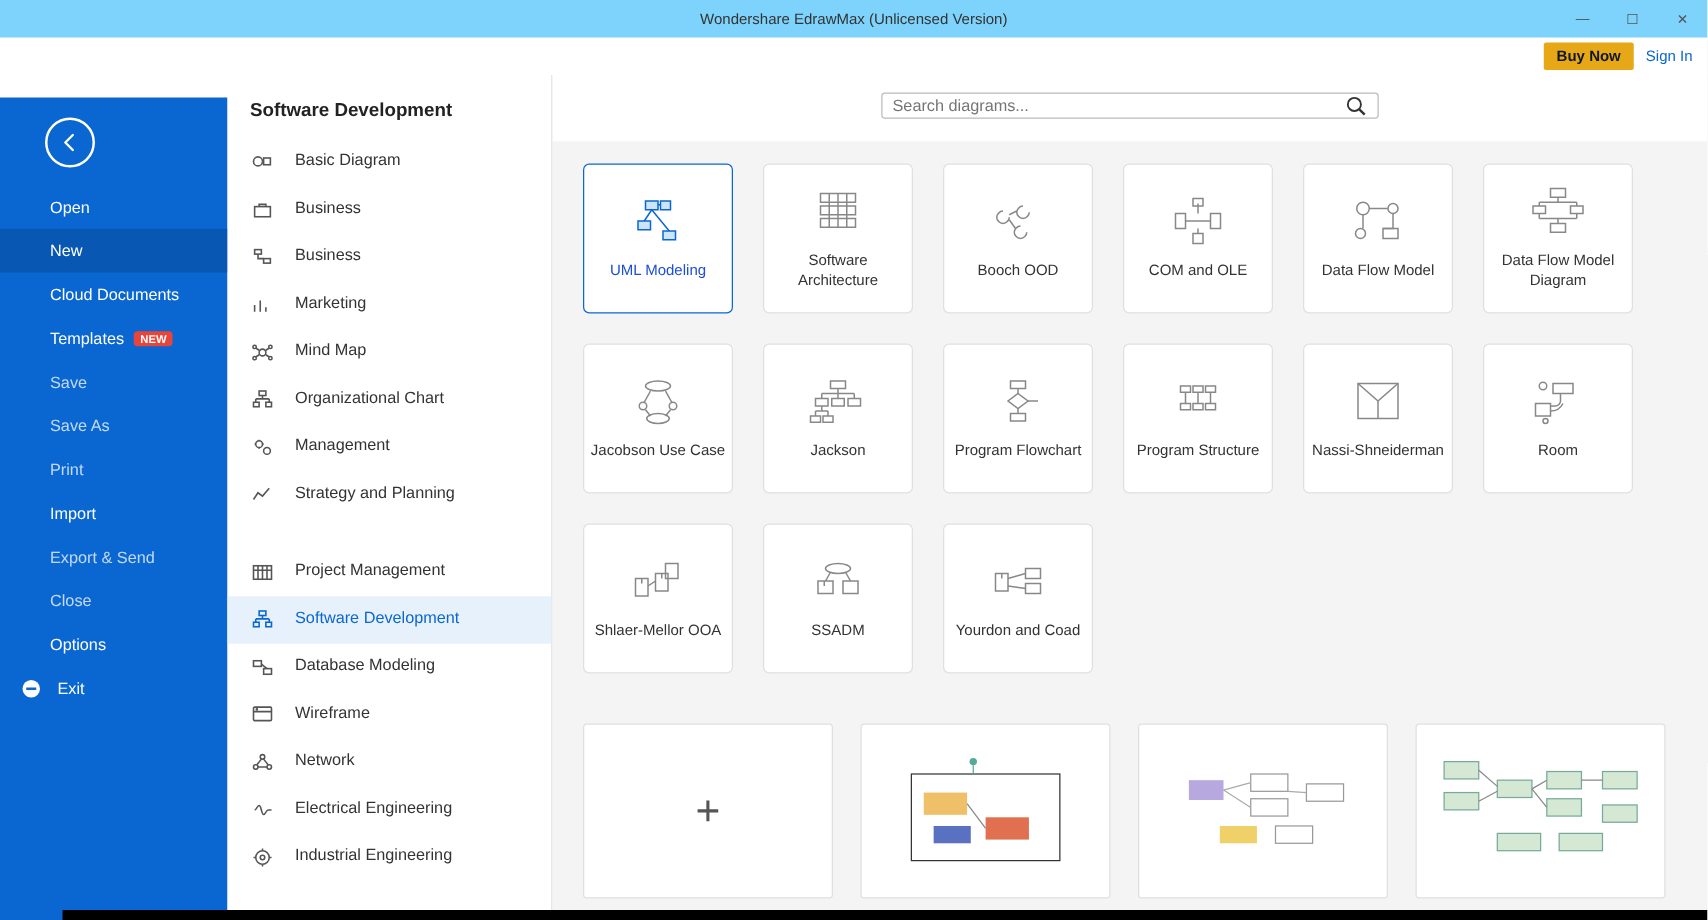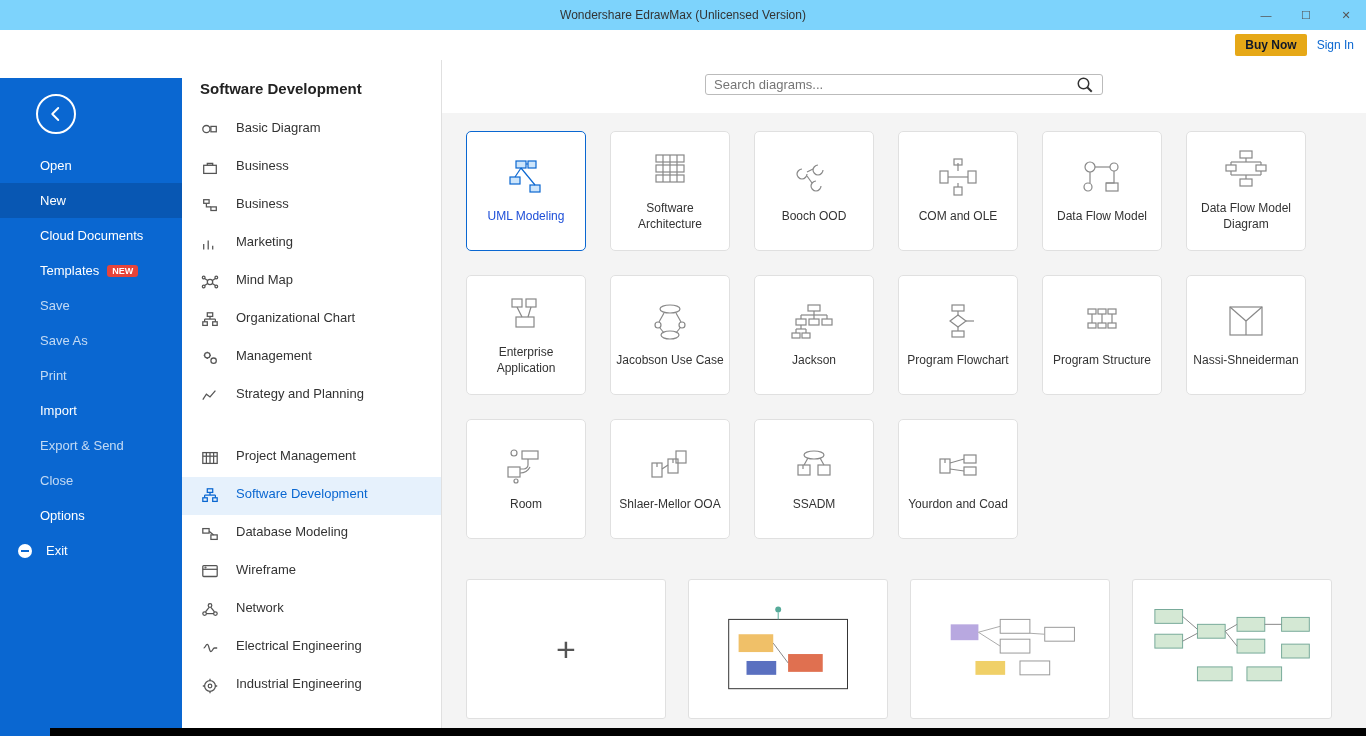--- a/index.html
+++ b/index.html
@@ -383,32 +383,20 @@
                 <line x1="9" y1="22" x2="9" y2="26"></line>
                 <line x1="39" y1="22" x2="39" y2="26"></line>
                 <line x1="9" y1="26" x2="39" y2="26"></line>
               </svg>
             </div>
             <div class="card-label">Data Flow Model Diagram</div>
           </div>
           <div class="template-card">
             <div class="card-icon">
               <svg viewBox="0 0 48 42">
-                <rect x="10" y="6" width="10" height="8"></rect>
-                <rect x="24" y="6" width="10" height="8"></rect>
-                <rect x="14" y="24" width="18" height="10"></rect>
-                <line x1="15" y1="14" x2="20" y2="24"></line>
-                <line x1="29" y1="14" x2="26" y2="24"></line>
-              </svg>
-            </div>
-            <div class="card-label">Enterprise Application</div>
-          </div>
-          <div class="template-card">
-            <div class="card-icon">
-              <svg viewBox="0 0 48 42">
                 <ellipse cx="24" cy="8" rx="10" ry="4"></ellipse>
                 <circle cx="12" cy="24" r="3"></circle>
                 <circle cx="36" cy="24" r="3"></circle>
                 <ellipse cx="24" cy="34" rx="9" ry="4"></ellipse>
                 <line x1="18" y1="12" x2="13" y2="21"></line>
                 <line x1="30" y1="12" x2="35" y2="21"></line>
                 <line x1="14" y1="27" x2="18" y2="32"></line>
                 <line x1="34" y1="27" x2="30" y2="32"></line>
               </svg>
             </div>

